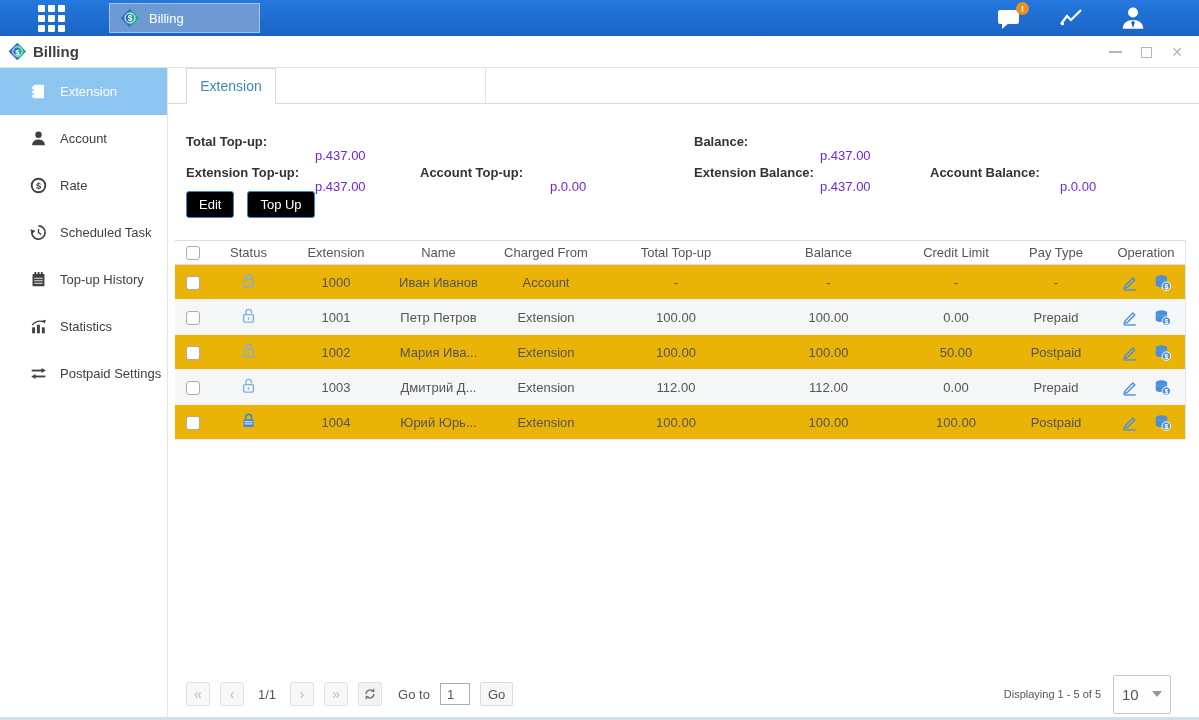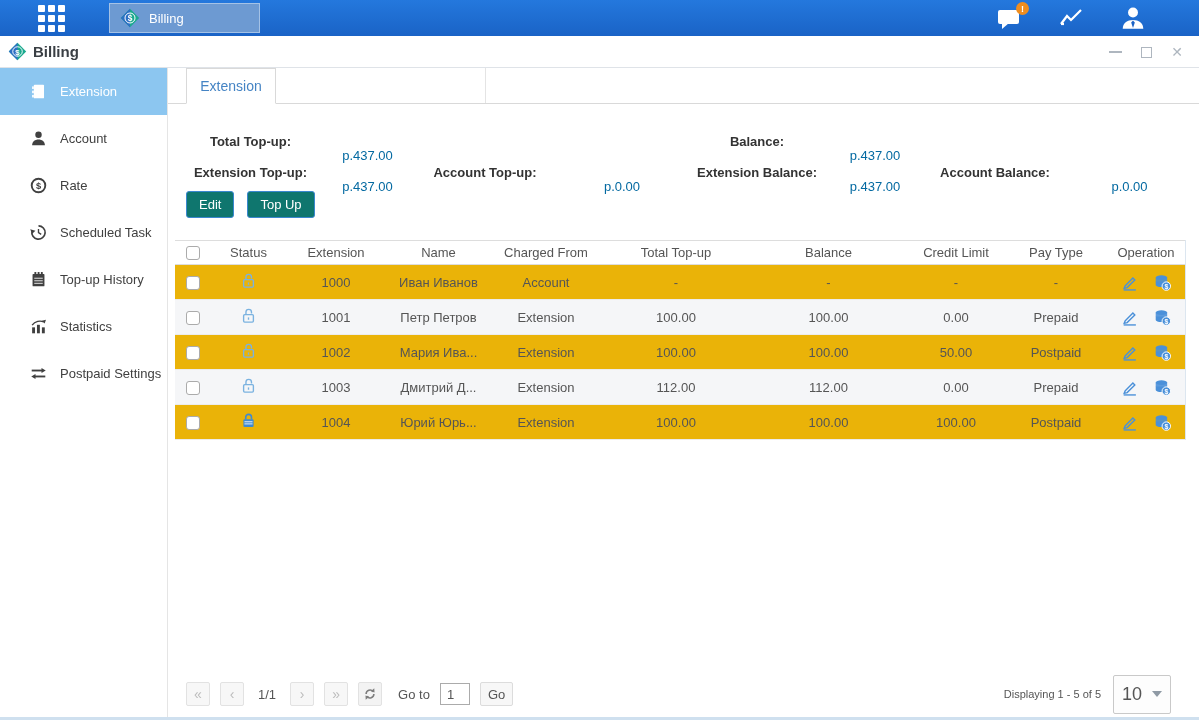--- a/index.html
+++ b/index.html
@@ -58,31 +58,31 @@
   .main { flex:1; display:flex; flex-direction:column; background:#fff; min-width:0; }
   .tabbar { height:36px; border-bottom:1px solid #d9d9d9; display:flex; padding-left:18px; flex-shrink:0; }
   .tab-active {
     width:90px; margin-bottom:-1px; background:#fff;
     border:1px solid #d9d9d9; border-bottom:1px solid #fff;
     display:flex; align-items:center; justify-content:center;
     color:#4584c4; font-size:14px; cursor:pointer;
   }
   .tab-spacer { width:210px; border-right:1px solid #e4e4e4; }
 
-  .summary { padding:16px 0 0 18px;text-align:center; }
+  .summary { padding:16px 0 0 18px; }
   .sum-row {
     display:grid; grid-template-columns:129px 105px 130px 144px 126px 110px 130px auto;
     font-size:13px; margin-bottom:11px; align-items:center; height:20px;
   }
   .sum-row .lbl { font-weight:bold; color:#333; }
-  .sum-row .val { color:#0369a1;margin-top:28px; }
+  .sum-row .val { color:#6d28d9;margin-top:28px; }
 
   .btn-row { margin:9px 0 0 18px; display:flex; gap:13px; }
   .btn {
-    background:#0f766e; border:1px solid #3a87cf; color:#fff; font-size:13px;
+    background:#000000; border:1px solid #3a87cf; color:#fff; font-size:13px;
     height:27px; padding:0 12px; border-radius:3px; cursor:pointer;
     font-family:"Liberation Sans", sans-serif;
   }
 
   
   .tbl { margin:22px 13px 0 7px; border-right:1px solid #dce6f0; }
   .tbl-row {
     display:grid;
     grid-template-columns:36px 75px 100px 105px 110px 150px 155px 100px 100px 80px;
     align-items:center; text-align:center; font-size:13px; color:#555;
@@ -114,21 +114,21 @@
     text-align:left; padding-left:6px; font-family:"Liberation Sans", sans-serif;
   }
   .go-btn {
     height:24px; padding:0 7px; background:#f7f7f7; border:1px solid #dcdcdc; border-radius:2px;
     color:#555; font-size:13px; cursor:pointer; font-family:"Liberation Sans", sans-serif;
   }
   .foot-right { margin-left:auto; display:flex; align-items:center; gap:12px; }
   .displaying { color:#555; font-size:11px; }
   .page-size {
     width:58px; height:39px; border:1px solid #c9c9c9; background:#fdfdfd; border-radius:2px;
-    display:flex; align-items:center; padding:6px 8px; font-size:18px; color:#555; cursor:pointer;
+    display:flex; align-items:center; padding:6px 8px; font-size:15px; color:#555; cursor:pointer;
   }
   .caret { margin-left:auto; width:0; height:0; border-left:5px solid transparent; border-right:5px solid transparent; border-top:6px solid #8f9aa5; }
 
   .win-bottom { position:absolute; left:0; bottom:0; width:100%; height:3px; background:#cfe0ef; }
 </style>
 </head>
 <body>
 
 <div class="topbar">
   <div class="apps-grid">

